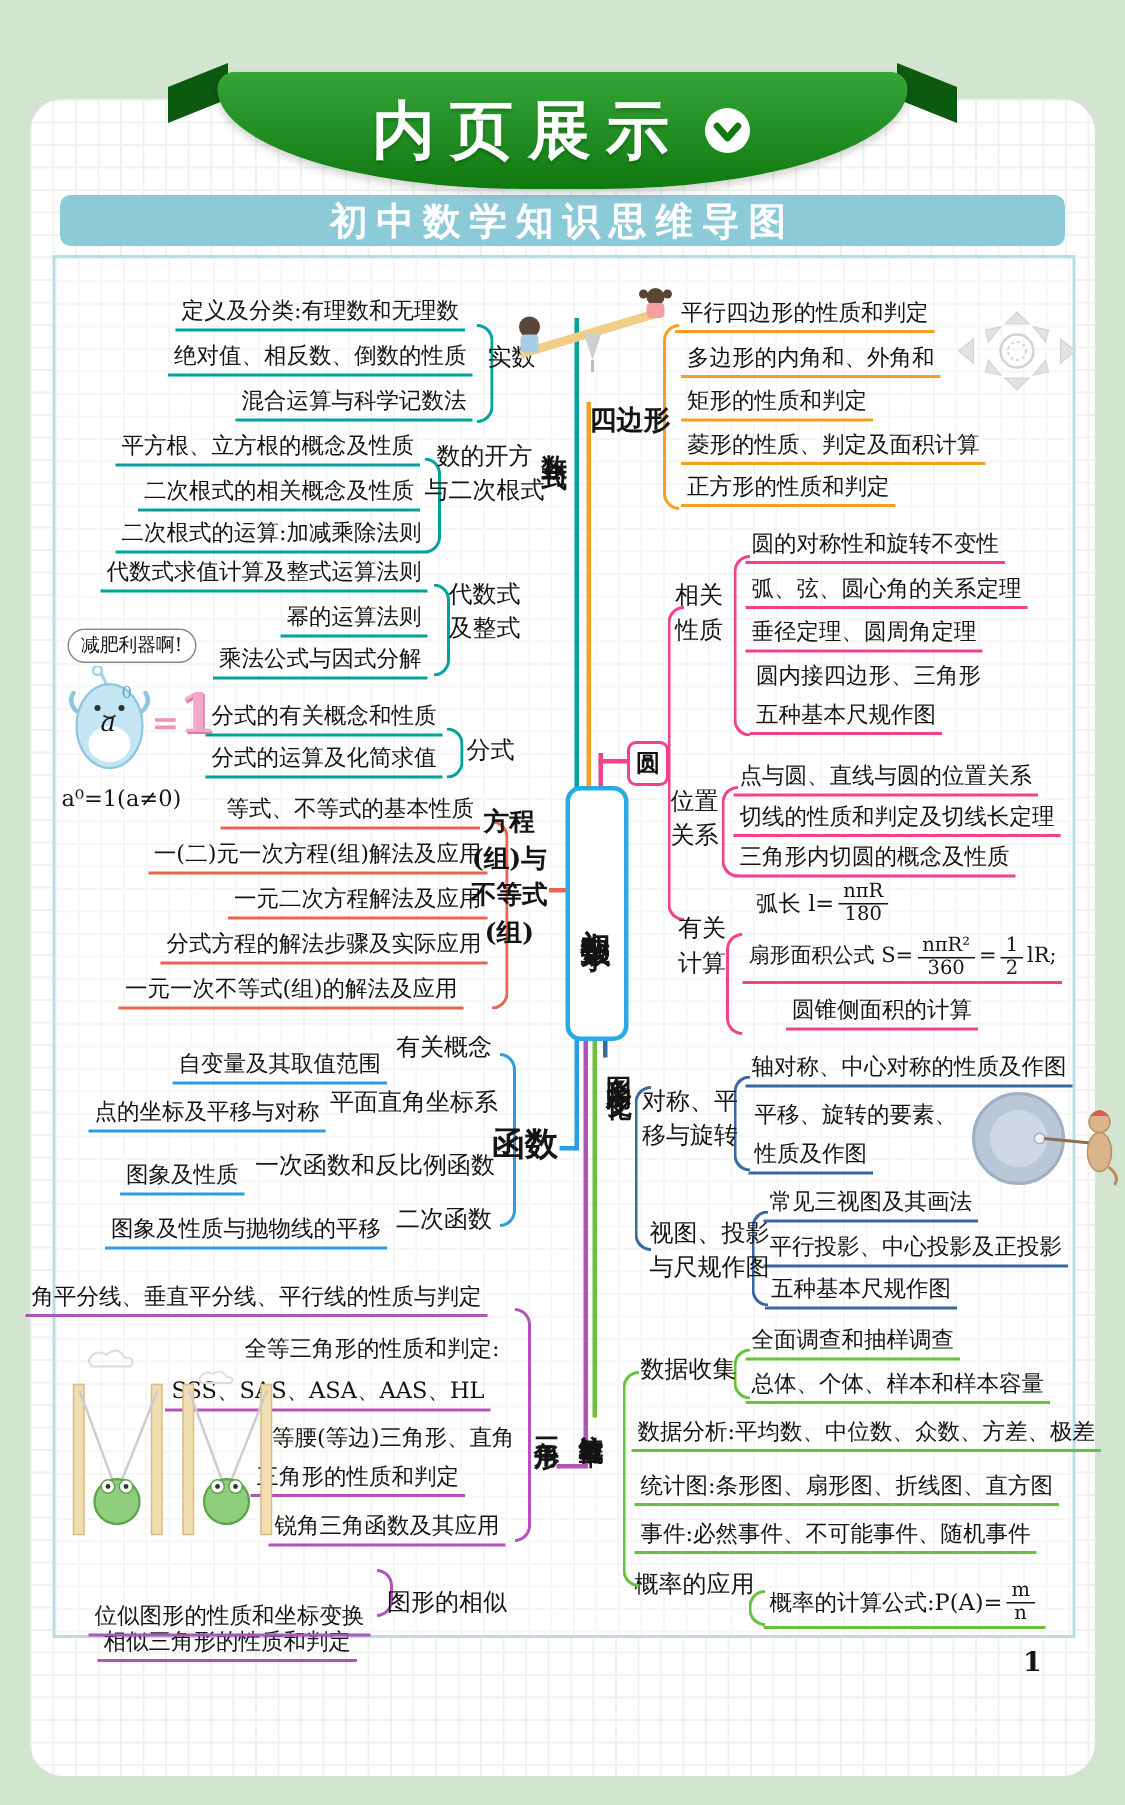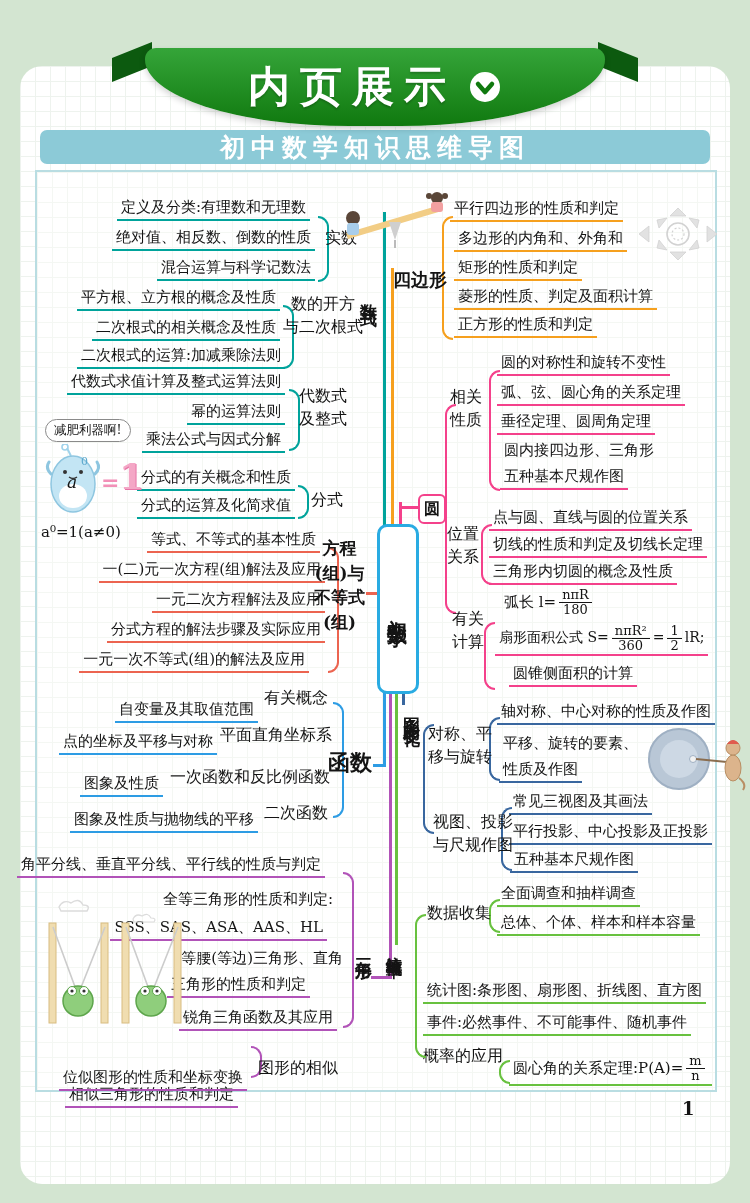--- a/index.html
+++ b/index.html
@@ -306,21 +306,21 @@
         <span class="fn">nπR²</span>
         <span class="fd">360</span>
       </span>
     <span>=</span>
     <span class="frac">
         <span class="fn">1</span>
         <span class="fd">2</span>
       </span>
     <span>lR;</span>
   </div>
-  <div class="leaf u c-pink" style="left:472px;top:492px;">圆锥侧面积的计算</div>
+  <div class="leaf u c-pink" style="left:487px;top:492px;">圆锥侧面积的计算</div>
   <div class="brk open-r bl-pink" style="left:447px;top:450px;height:64px;"></div>
   <div class="glabel" style="left:415px;top:435px;">有关
 计算</div>
 
   <div class="leaf u c-slate" style="left:460px;top:530px;">轴对称、中心对称的性质及作图</div>
   <div class="leaf" style="left:462px;top:562px;">平移、旋转的要素、</div>
   <div class="leaf u c-slate" style="left:462px;top:588px;">性质及作图</div>
   <div class="brk open-r bl-slate" style="left:452px;top:545px;height:60px;"></div>
   <div class="glabel" style="left:391px;top:550px;">对称、平
 移与旋转</div>
@@ -343,25 +343,26 @@
       <circle cx="90" cy="28" r="7" fill="#dcb48c" stroke="#b98e63"></circle>
       <path d="M84 24 q6-8 12 0" fill="#e05a4e"></path>
       <path d="M96 58 q8 6 4 12" stroke="#b98e63" stroke-width="2" fill="none"></path>
     </svg>
   </div>
 
   <div class="leaf u c-green" style="left:460px;top:712px;">全面调查和抽样调查</div>
   <div class="leaf u c-green" style="left:460px;top:741px;">总体、个体、样本和样本容量</div>
   <div class="brk open-r bl-green" style="left:452px;top:727px;height:30px;"></div>
   <div class="glabel" style="left:390px;top:729px;">数据收集</div>
+  <div class="leaf u c-green" style="left:384px;top:773px;">数据分析:平均数、中位数、众数、方差、极差</div>
   <div class="leaf u c-green" style="left:386px;top:809px;">统计图:条形图、扇形图、折线图、直方图</div>
   <div class="leaf u c-green" style="left:386px;top:841px;">事件:必然事件、不可能事件、随机事件</div>
   <div class="glabel" style="left:386px;top:872px;">概率的应用</div>
   <div class="leaf fx u c-green" style="left:472px;top:882px;">
-    <span>圆心角的关系定理:P(A)=</span>
+    <span>概率的计算公式:P(A)=</span>
     <span class="frac">
         <span class="fn">m</span>
         <span class="fd">n</span>
       </span>
   </div>
   <div class="brk open-r bl-green" style="left:462px;top:888px;height:20px;"></div>
   <div class="brk open-r bl-green" style="left:378px;top:742px;height:140px;"></div>
   <div class="blabel vert" style="left:346px;top:772px;letter-spacing:1px;font-size:16px;">统计与概率</div>
 
 </div>

